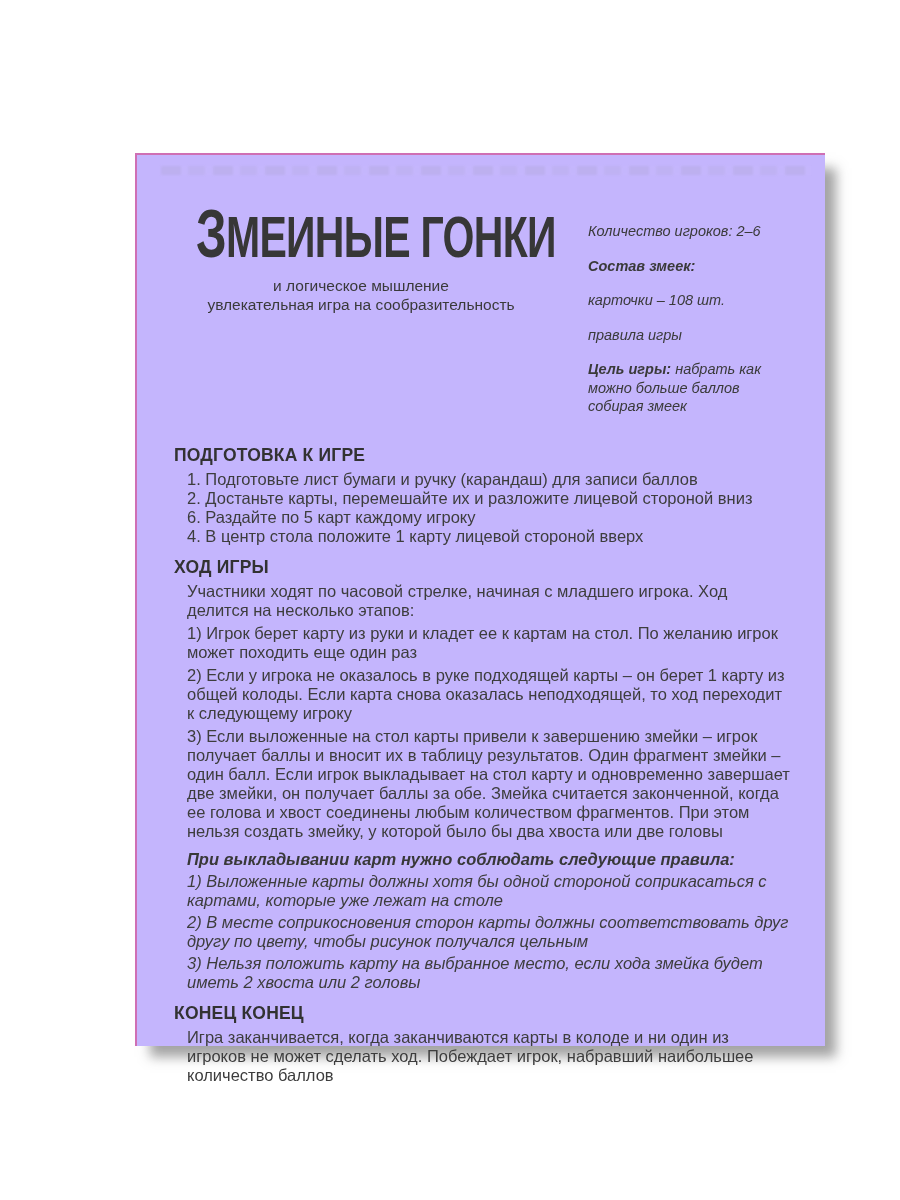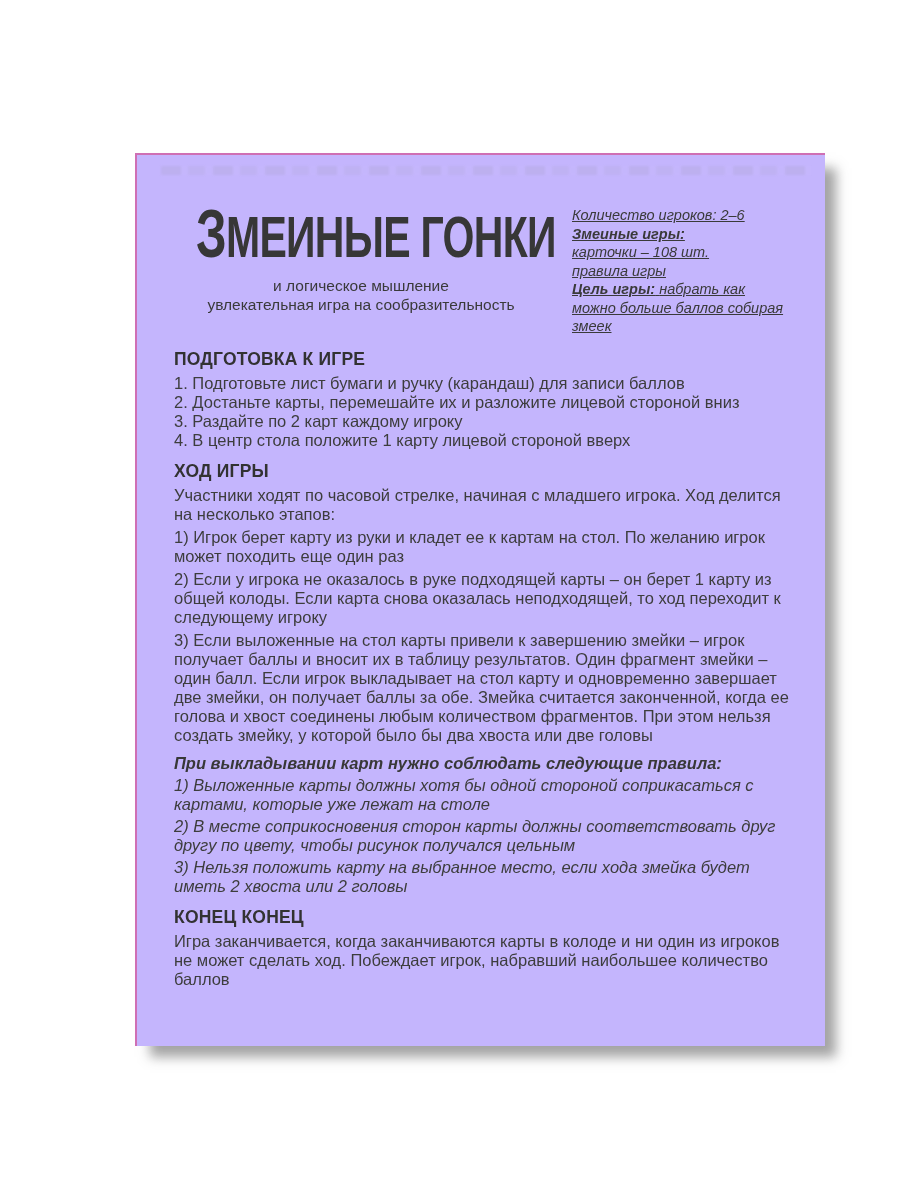--- a/index.html
+++ b/index.html
@@ -57,32 +57,32 @@
   .doc-subtitle span { display: block; }
   .info-col {
     margin-left: auto;
     width: 218px;
     padding-top: 13px;
     font-style: italic;
     font-size: 14.5px;
     line-height: 18.5px;
     color: #3a3a3a;
   }
-  .info-col p { margin: 0; text-decoration: underline; }
+  .info-col p { margin: 16px; }
   .b { font-weight: bold; }
   h2 {
     font-size: 17.5px;
     line-height: 19px;
     font-weight: bold;
     color: #323232;
     margin: 12px 0 5px 0;
     letter-spacing: .2px;
   }
   .sec-prep h2 { margin-top: 14px; }
-  .body-text { font-size: 16.5px; line-height: 19px; color: #3d3d3d; }
+  .body-text { font-size: 16.5px; line-height: 19px; color: #3d3d3d; margin-left: 13px; }
   .tight p { margin: 0; }
   .steps p { margin: 0 0 4px 0; }
   .steps p:last-child { margin-bottom: 0; }
   .rules-block { margin-top: 9px; font-style: italic; }
   .rules-block .rules-intro { font-weight: bold; margin-bottom: 3px; color: #383838; }
   .rules-block p.rule { margin: 0 0 3px 0; }
 </style>
 </head>
 <body>
 
@@ -92,36 +92,36 @@
   <div class="header">
     <div class="title-col">
       <div class="doc-title">Змеиные гонки</div>
       <div class="doc-subtitle">
         <span>и логическое мышление</span>
         <span>увлекательная игра на сообразительность</span>
       </div>
     </div>
     <div class="info-col">
       <p>Количество игроков: 2–6</p>
-      <p class="b">Змеиные игры:</p>
+      <p class="b">Состав змеек:</p>
       <p>карточки – 108 шт.</p>
       <p>правила игры</p>
       <p>
         <span class="b">Цель игры:</span>
         <span>набрать как можно больше баллов собирая змеек</span>
       </p>
     </div>
   </div>
 
   <div class="sec-prep">
     <h2>ПОДГОТОВКА К ИГРЕ</h2>
     <div class="body-text tight">
       <p>1. Подготовьте лист бумаги и ручку (карандаш) для записи баллов</p>
       <p>2. Достаньте карты, перемешайте их и разложите лицевой стороной вниз</p>
-      <p>3. Раздайте по 2 карт каждому игроку</p>
+      <p>6. Раздайте по 5 карт каждому игроку</p>
       <p>4. В центр стола положите 1 карту лицевой стороной вверх</p>
     </div>
   </div>
 
   <div class="sec-gameplay">
     <h2>ХОД ИГРЫ</h2>
     <div class="body-text steps">
       <p>Участники ходят по часовой стрелке, начиная с младшего игрока. Ход делится на несколько этапов:</p>
       <p>1) Игрок берет карту из руки и кладет ее к картам на стол. По желанию игрок может походить еще один раз</p>
       <p>2) Если у игрока не оказалось в руке подходящей карты – он берет 1 карту из общей колоды. Если карта снова оказалась неподходящей, то ход переходит к следующему игроку</p>

